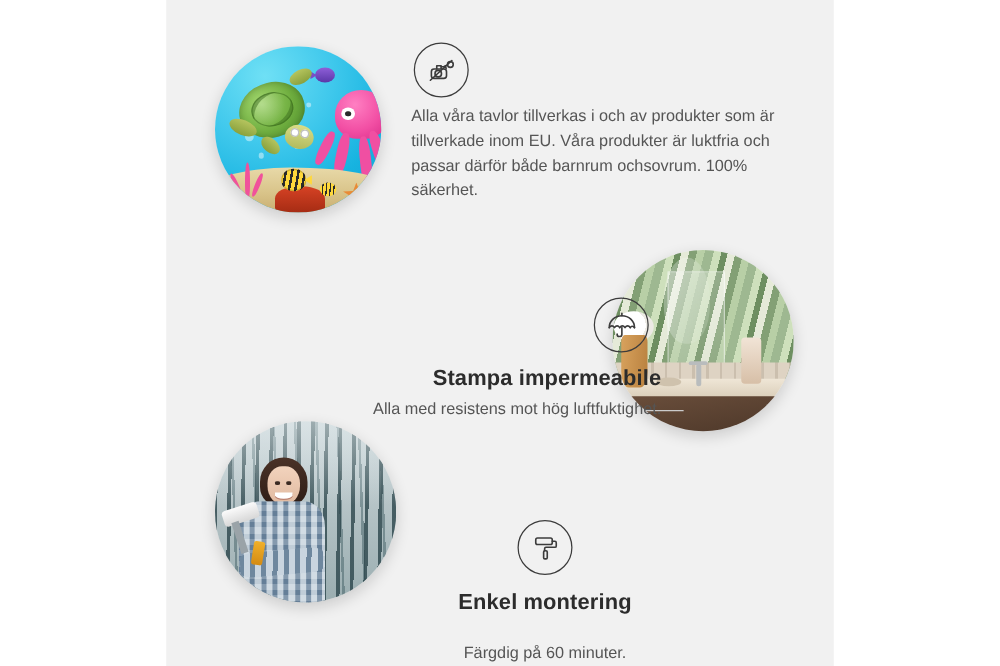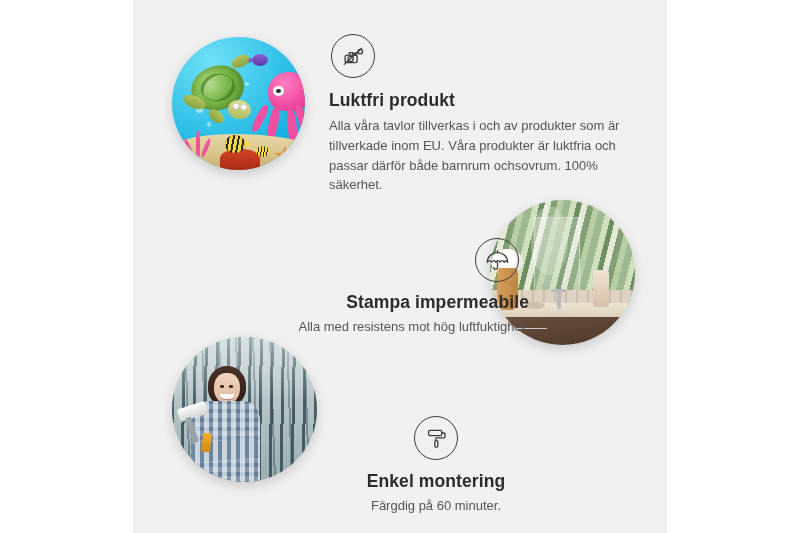--- a/index.html
+++ b/index.html
@@ -325,21 +325,21 @@
   
   #feature-water { left:60px; top:238px; width:336px; text-align:right; }
   #feature-water .icon-circle { margin-left:auto; margin-right:10px; }
   #feature-water .f-title { margin-top:10px; margin-right:0px; }
   #feature-water .f-body  { margin-top:4px; }
 
   
   #feature-mount { left:188px; top:416px; width:230px; text-align:center; }
   #feature-mount .icon-circle { margin:0 auto; }
   #feature-mount .f-title { margin-top:11px; }
-  #feature-mount .f-body  { margin-top:4px; }
+  #feature-mount .f-body  { margin-top:20px; }
 </style>
 </head>
 <body>
 
 <div id="page">
   <div id="canvas">
 
     <div class="photo" id="photo-ocean">
       <div class="ocean-sky"></div>
       <div class="bubble" style="left:18%;top:52%;width:5%;height:5%;"></div>
@@ -402,21 +402,20 @@
         <svg width="27" height="27" viewBox="0 0 27 27" fill="none" stroke="#3c3c3c" stroke-width="1.3" stroke-linecap="round" stroke-linejoin="round">
           <path d="M7.2 12.2h7.9c1.2 0 2.1 1 2.1 2.1v3.3c0 1.2-1 2.1-2.1 2.1H7.2c-1.2 0-2.1-1-2.1-2.1v-3.3c0-1.2 1-2.1 2.1-2.1z"></path>
           <path d="M9.4 12.2V9.6h3.5v2.6"></path>
           <path d="M12.9 10.4h2.6c.8 0 1.4.6 1.4 1.4"></path>
           <circle cx="20.3" cy="8.6" r="2.3"></circle>
           <path d="M17.1 9.4l-1.6.6"></path>
           <circle cx="10.6" cy="15.9" r="2.6"></circle>
           <path d="M4.3 21.2L21.5 5.4"></path>
         </svg>
       </div>
-      <div class="f-title">Luktfri produkt</div>
       <div class="f-body">Alla våra tavlor tillverkas i och av produkter som är tillverkade inom EU. Våra produkter är luktfria och passar därför både barnrum ochsovrum. 100% säkerhet.</div>
     </div>
 
     <div class="feature" id="feature-water">
       <div class="icon-circle">
         <svg width="27" height="27" viewBox="0 0 27 27" fill="none" stroke="#3c3c3c" stroke-width="1.3" stroke-linecap="round" stroke-linejoin="round">
           <path d="M3.4 15.1C3.4 9.5 7.9 5.6 13.5 5.6s10.1 3.9 10.1 9.5"></path>
           <path d="M3.4 15.1c1.3-1.9 2.9-1.9 4.2 0 1.3-1.9 2.9-1.9 4.2 0"></path>
           <path d="M11.8 15.1c1.3-1.9 2.9-1.9 4.2 0 1.3-1.9 2.9-1.9 4.2 0"></path>
           <path d="M20.2 15.1c.9-1.3 2-1.7 3.4 0"></path>

